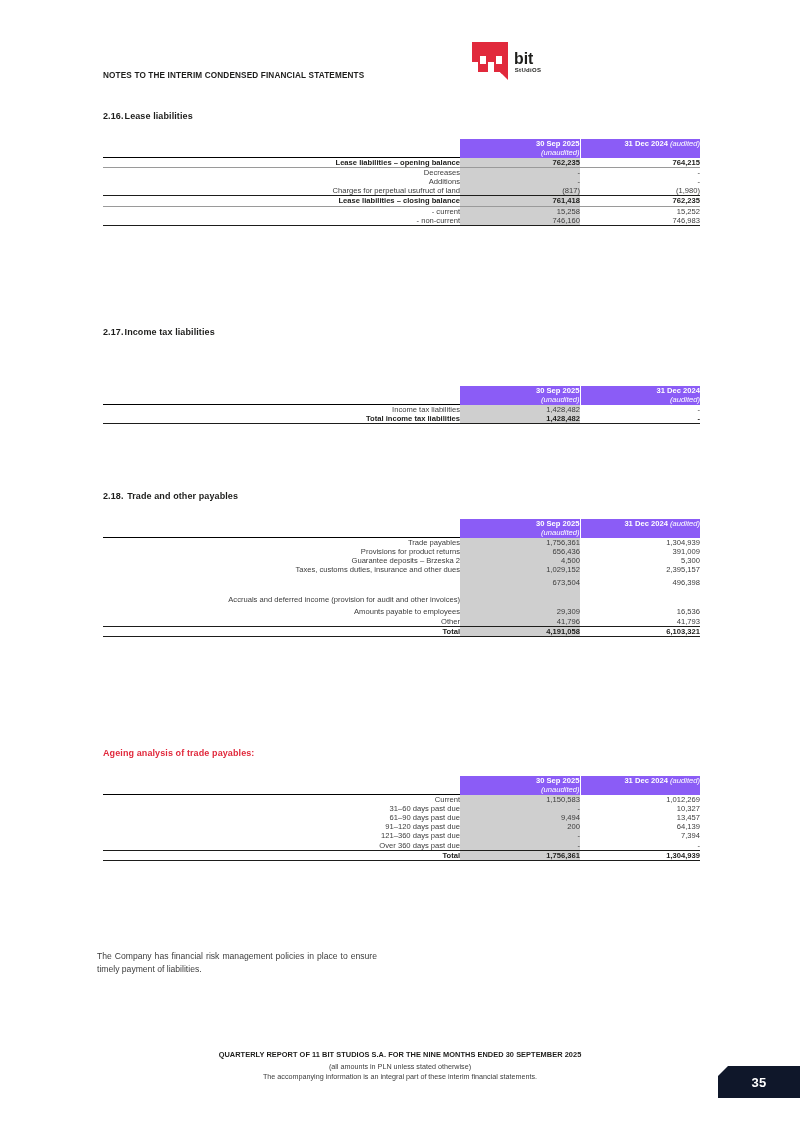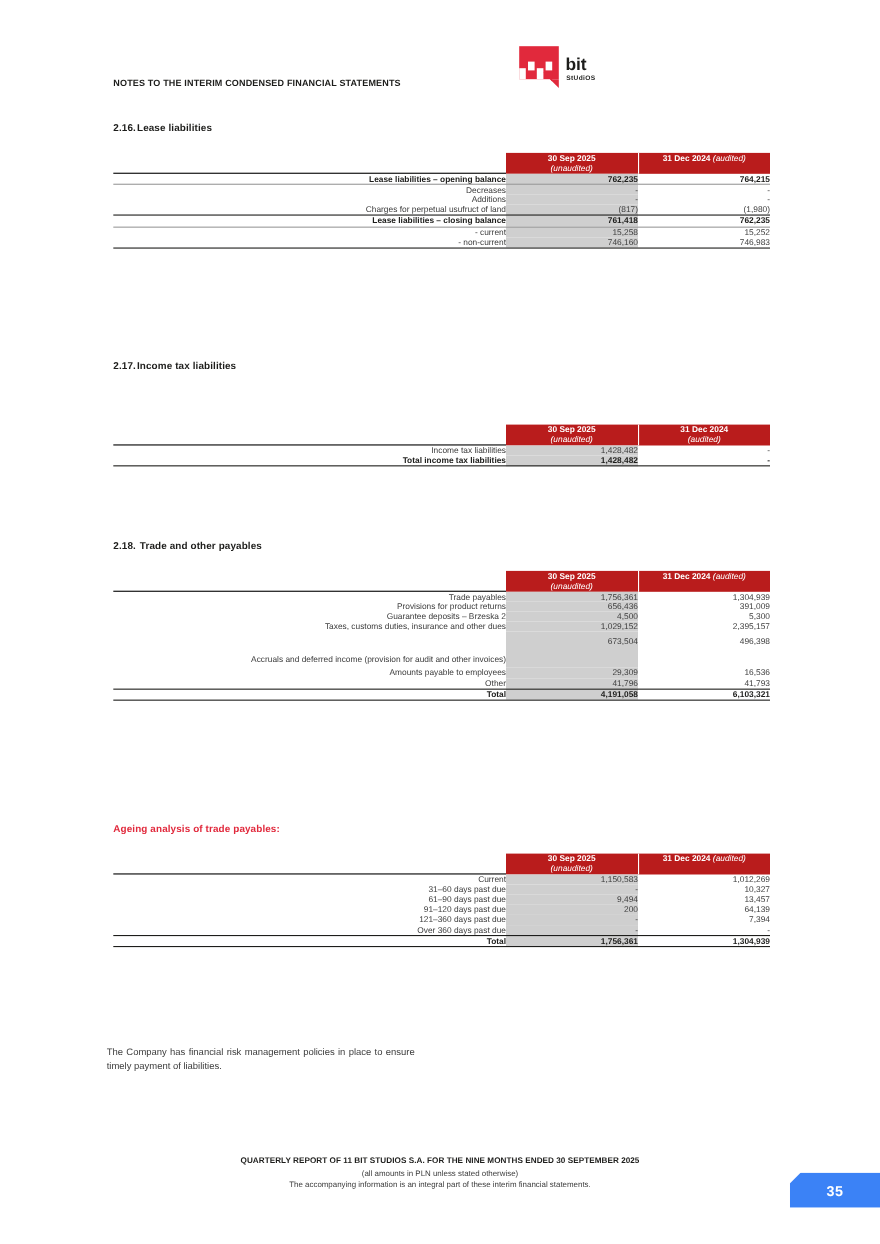--- a/index.html
+++ b/index.html
@@ -94,22 +94,23 @@
     padding: 0;
     vertical-align: top;
   }
 
   
   .hdr-spacer {
     background: #ffffff;
     border-bottom: 1.6px solid #000000;
   }
   .hdr-cell {
-    background: #b91c1c;
+    background: #8b5cf6;
     color: #ffffff;
+    text-align: right;
     padding: 5px 7px 4px 7px;
     font-size: 7.6px;
     line-height: 1.22;
     font-weight: bold;
     vertical-align: bottom;
   }
   .hdr-cell .sub {
     font-weight: normal;
     font-style: italic;
   }
@@ -188,21 +189,21 @@
     font-size: 7.2px;
     color: #3c3c3c;
     line-height: 1.35;
   }
   .page-badge {
     position: absolute;
     right: 0;
     top: 1066px;
     width: 82px;
     height: 32px;
-    background: #3b82f6;
+    background: #0f172a;
     clip-path: polygon(10px 0, 100% 0, 100% 100%, 0 100%, 0 10px);
     color: #ffffff;
     font-size: 13px;
     font-weight: bold;
     display: flex;
     align-items: center;
     justify-content: center;
     letter-spacing: 0.3px;
   }
 </style>

